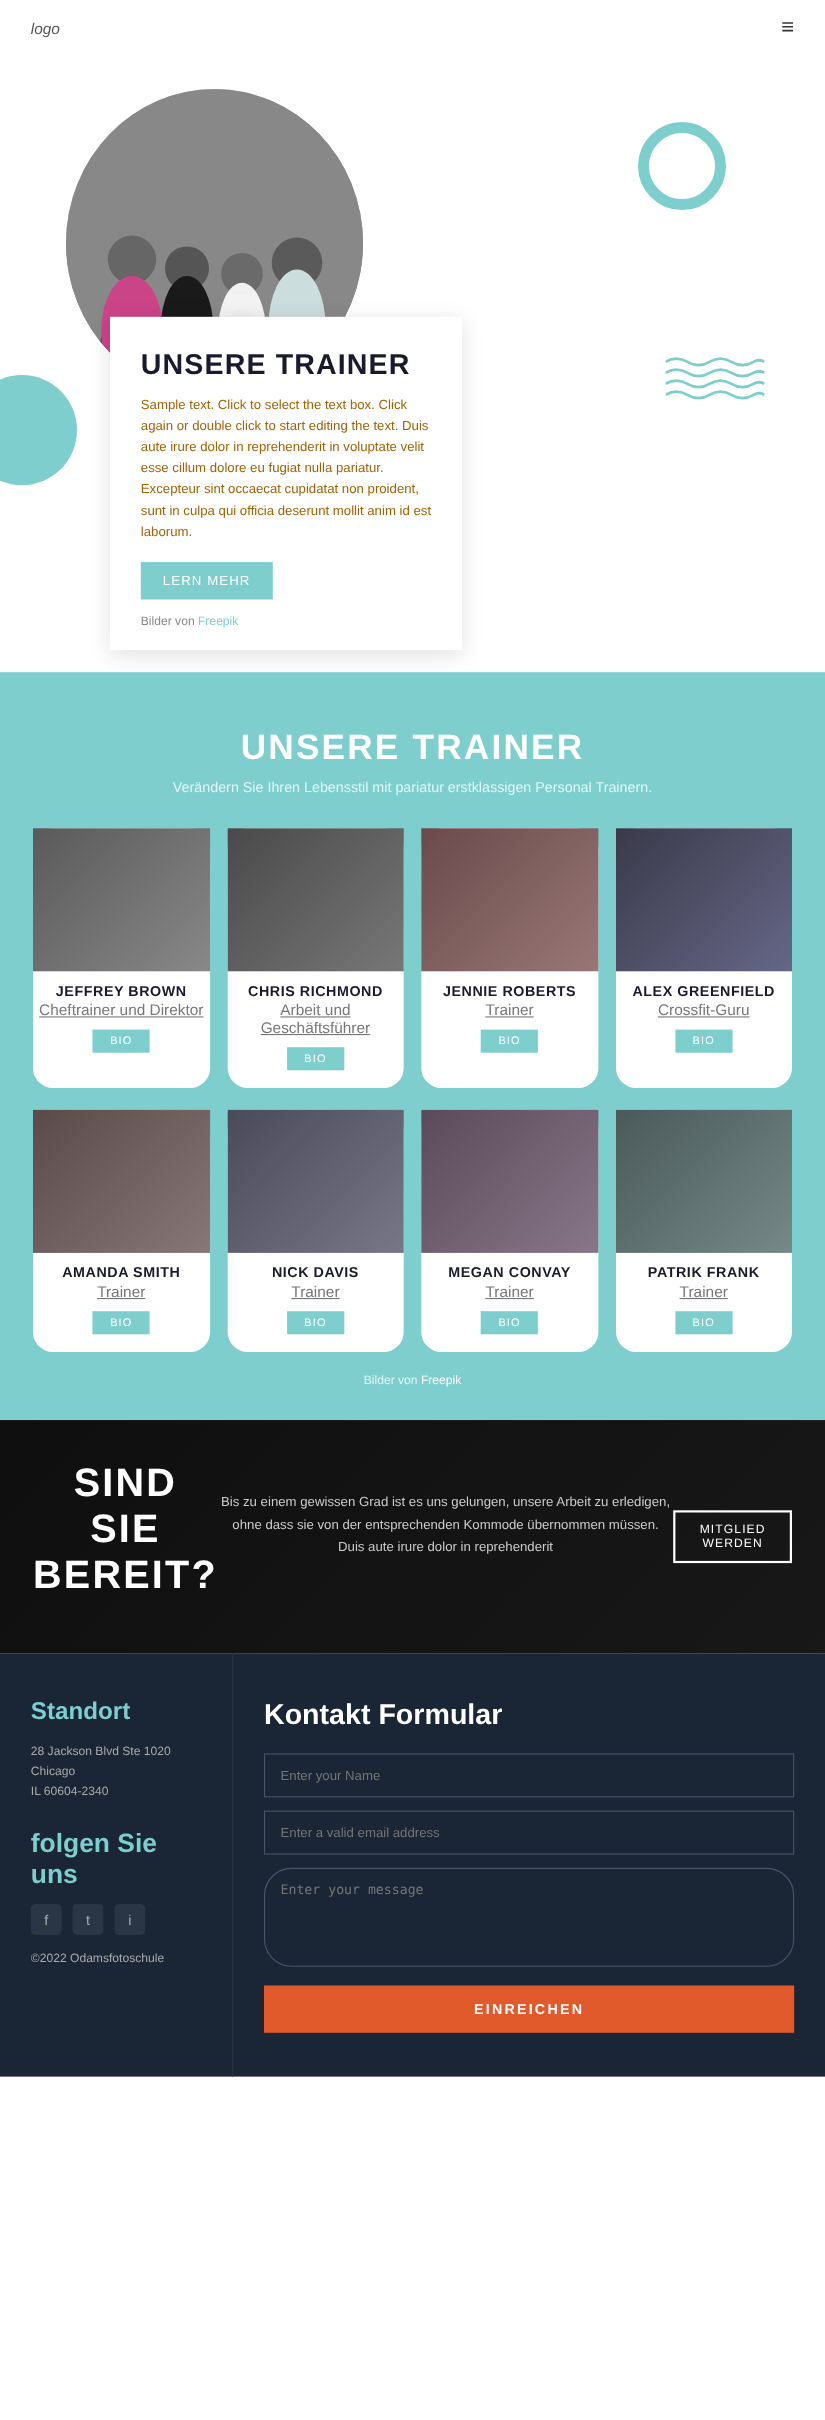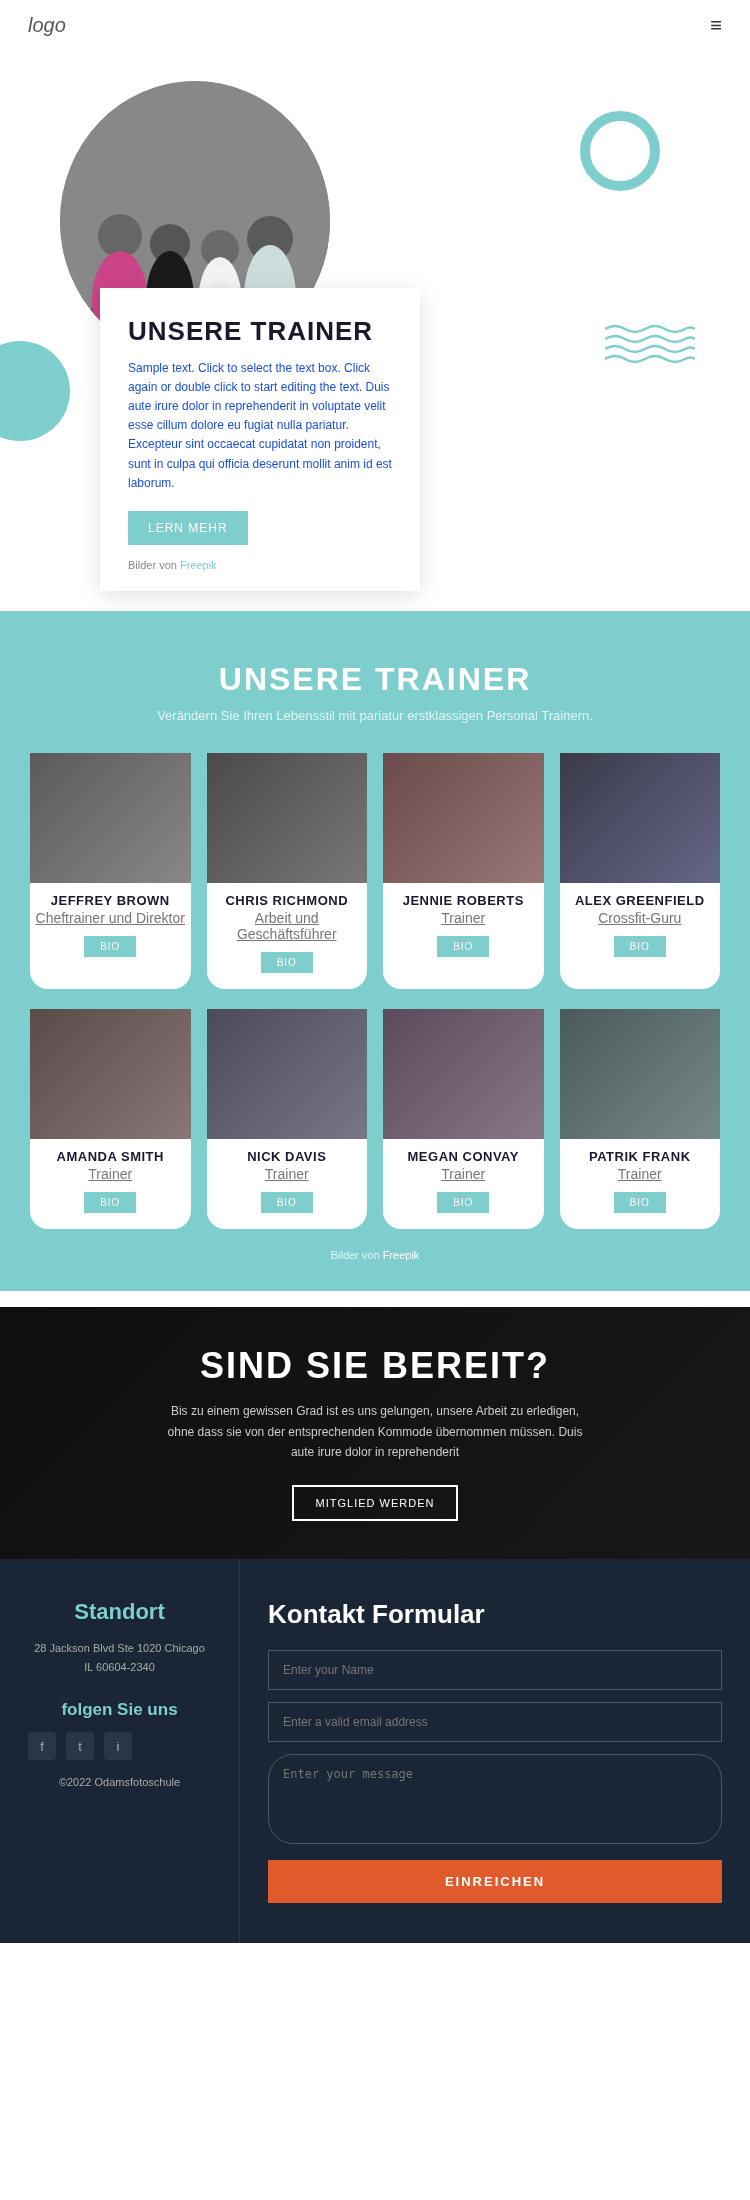--- a/index.html
+++ b/index.html
@@ -6,21 +6,21 @@
     body { font-family: 'Arial', sans-serif; width: 750px; background: #fff; overflow-x: hidden; }
 
     
     .header {
       display: flex;
       justify-content: space-between;
       align-items: center;
       padding: 14px 28px;
       background: #fff;
     }
-    .logo-text { font-size: 20px; color: #555; font-style: italic; }
+    .logo-text { font-size: 14px; color: #555; font-style: italic; }
     .hamburger { font-size: 20px; color: #333; cursor: pointer; }
 
     
     .hero {
       position: relative;
       width: 750px;
       height: 560px;
       background: #fff;
       overflow: hidden;
     }
@@ -63,21 +63,21 @@
     .hero-card h1 {
       font-size: 26px;
       font-weight: 900;
       color: #1a1a2e;
       text-transform: uppercase;
       margin-bottom: 12px;
       letter-spacing: 1px;
     }
     .hero-card p {
       font-size: 12px;
-      color: #1d4ed8;
+      color: #a16207;
       line-height: 1.6;
       margin-bottom: 18px;
     }
     .btn-teal {
       background: #7ecece;
       color: #fff;
       border: none;
       padding: 10px 20px;
       font-size: 12px;
       text-transform: uppercase;
@@ -156,30 +156,28 @@
       font-size: 11px;
       color: #e0f7f7;
       margin-top: 10px;
     }
     .freepik-credit a { color: #fff; }
 
     
     .cta-section {
       position: relative;
       width: 750px;
-      height: 252px;
+      height: 212px;
       background: linear-gradient(rgba(0,0,0,0.65), rgba(0,0,0,0.65)),
                   linear-gradient(135deg, #2a2a2a 0%, #444 100%);
       display: flex;
-      flex-direction: column;
       align-items: center;
       justify-content: center;
       text-align: center;
       padding: 30px;
-      margin-top: 16px;
     }
     .cta-section h2 {
       font-size: 36px;
       font-weight: 900;
       color: #fff;
       text-transform: uppercase;
       letter-spacing: 2px;
       margin-bottom: 14px;
     }
     .cta-section p {
@@ -203,39 +201,38 @@
       letter-spacing: 1px;
     }
 
     
     .footer {
       display: flex;
       background: #1a2535;
       min-height: 360px;
     }
     .footer-left {
-      width: 240px;
+      width: 212px;
       padding: 40px 28px;
       border-right: 1px solid #2a3545;
-      text-align: center;
     }
     .footer-left h3 {
       font-size: 22px;
       font-weight: 700;
       color: #7ecece;
       margin-bottom: 14px;
     }
     .footer-left .address {
       font-size: 11px;
       color: #aaa;
       line-height: 1.7;
       margin-bottom: 24px;
     }
     .footer-left h4 {
-      font-size: 17px;
+      font-size: 24px;
       font-weight: 700;
       color: #7ecece;
       margin-bottom: 12px;
     }
     .social-icons {
       display: flex;
       gap: 10px;
       margin-bottom: 16px;
     }
     .social-icon {

